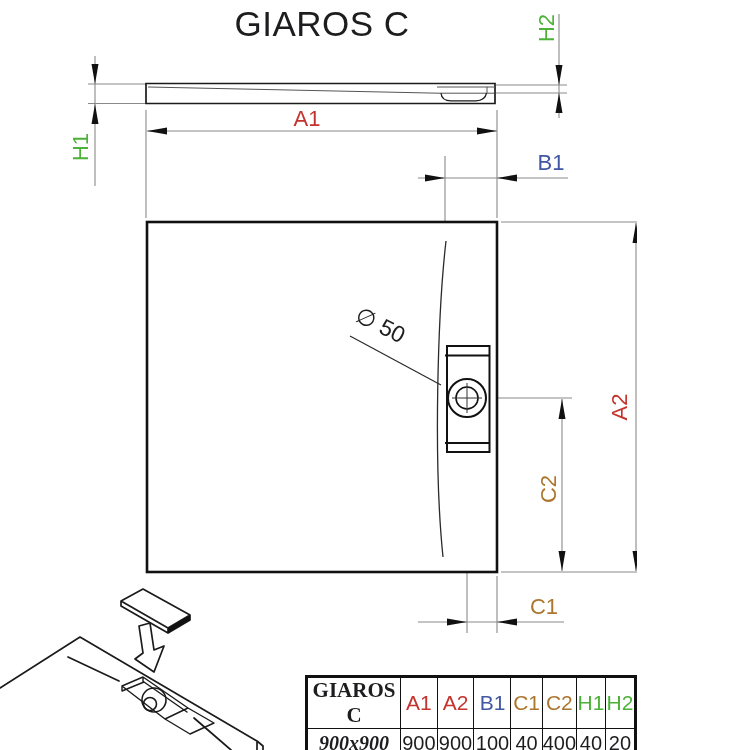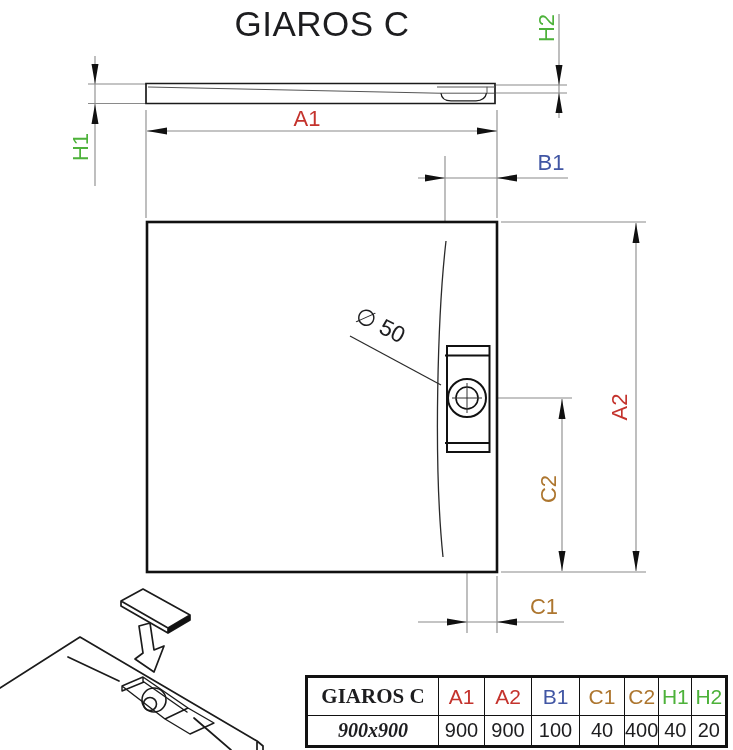--- a/index.html
+++ b/index.html
@@ -1,16 +1,16 @@
 <!DOCTYPE html>
 <html><head>
 <meta charset="utf-8">
 <style>
   html,body{margin:0;padding:0;background:#fff;}
-  .canvas{position:relative;width:733px;height:750px;background:#fff;overflow:hidden;
+  .canvas{position:relative;width:637px;height:750px;background:#fff;overflow:hidden;
           font-family:"Liberation Sans",sans-serif;}
   .title{position:absolute;left:322px;top:4px;transform:translateX(-50%);
          font-size:35px;color:#1d1d1f;letter-spacing:.5px;white-space:nowrap;}
   svg.drawing{position:absolute;left:0;top:0;}
   svg .dim-label{font-family:"Liberation Sans",sans-serif;font-size:22px;}
   svg .dia-label{font-family:"Liberation Sans",sans-serif;font-size:23px;fill:#1d1d1f;}
   table.spec{position:absolute;left:305px;top:675px;border-collapse:collapse;
              table-layout:fixed;background:#fff;border:3px solid #111;}
   table.spec td{border:1.6px solid #111;text-align:center;vertical-align:middle;
                 padding:0;color:#1d1d1f;overflow:hidden;}

